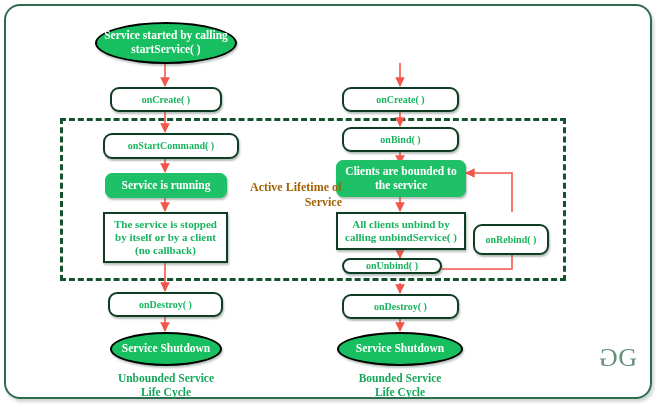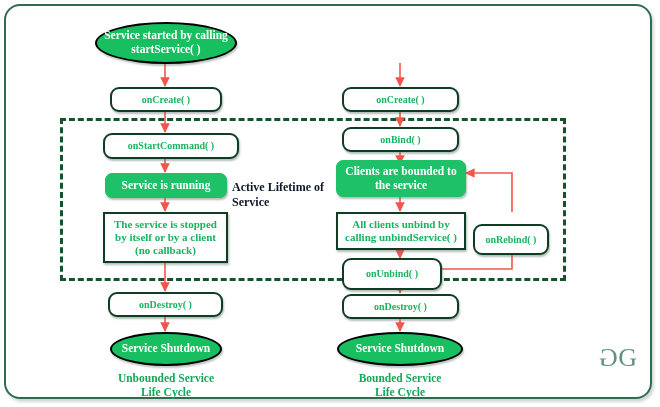--- a/index.html
+++ b/index.html
@@ -95,22 +95,22 @@
     position: absolute;
     text-align: center;
     color: #16a85a;
     font-weight: bold;
     font-size: 11.5px;
     line-height: 1.25;
     z-index: 5;
   }
   .lifetime-label {
     position: absolute;
-    text-align: left;
-    color: #0f172a;
+    text-align: right;
+    color: #a16207;
     font-weight: bold;
     font-size: 12px;
     line-height: 1.25;
     z-index: 6;
   }
   
   .arrows {
     position: absolute;
     left: 0;
     top: 0;
@@ -235,21 +235,21 @@
     </div>
   </div>
 
   <div class="node box-white-square" style="left:336px; top:212px; width:130px; height:38px;">
     <div>
       <span>All clients unbind by</span><br>
       <span>calling unbindService( )</span>
     </div>
   </div>
 
-  <div class="node box-white" style="left:342px; top:258px; width:100px; height:32px;">
+  <div class="node box-white" style="left:342px; top:258px; width:100px; height:16px;">
     <span>onUnbind( )</span>
   </div>
 
   <div class="node box-white" style="left:473px; top:224px; width:76px; height:31px;">
     <span>onRebind( )</span>
   </div>
 
   <div class="node box-white" style="left:342px; top:294px; width:117px; height:25px;">
     <span>onDestroy( )</span>
   </div>

